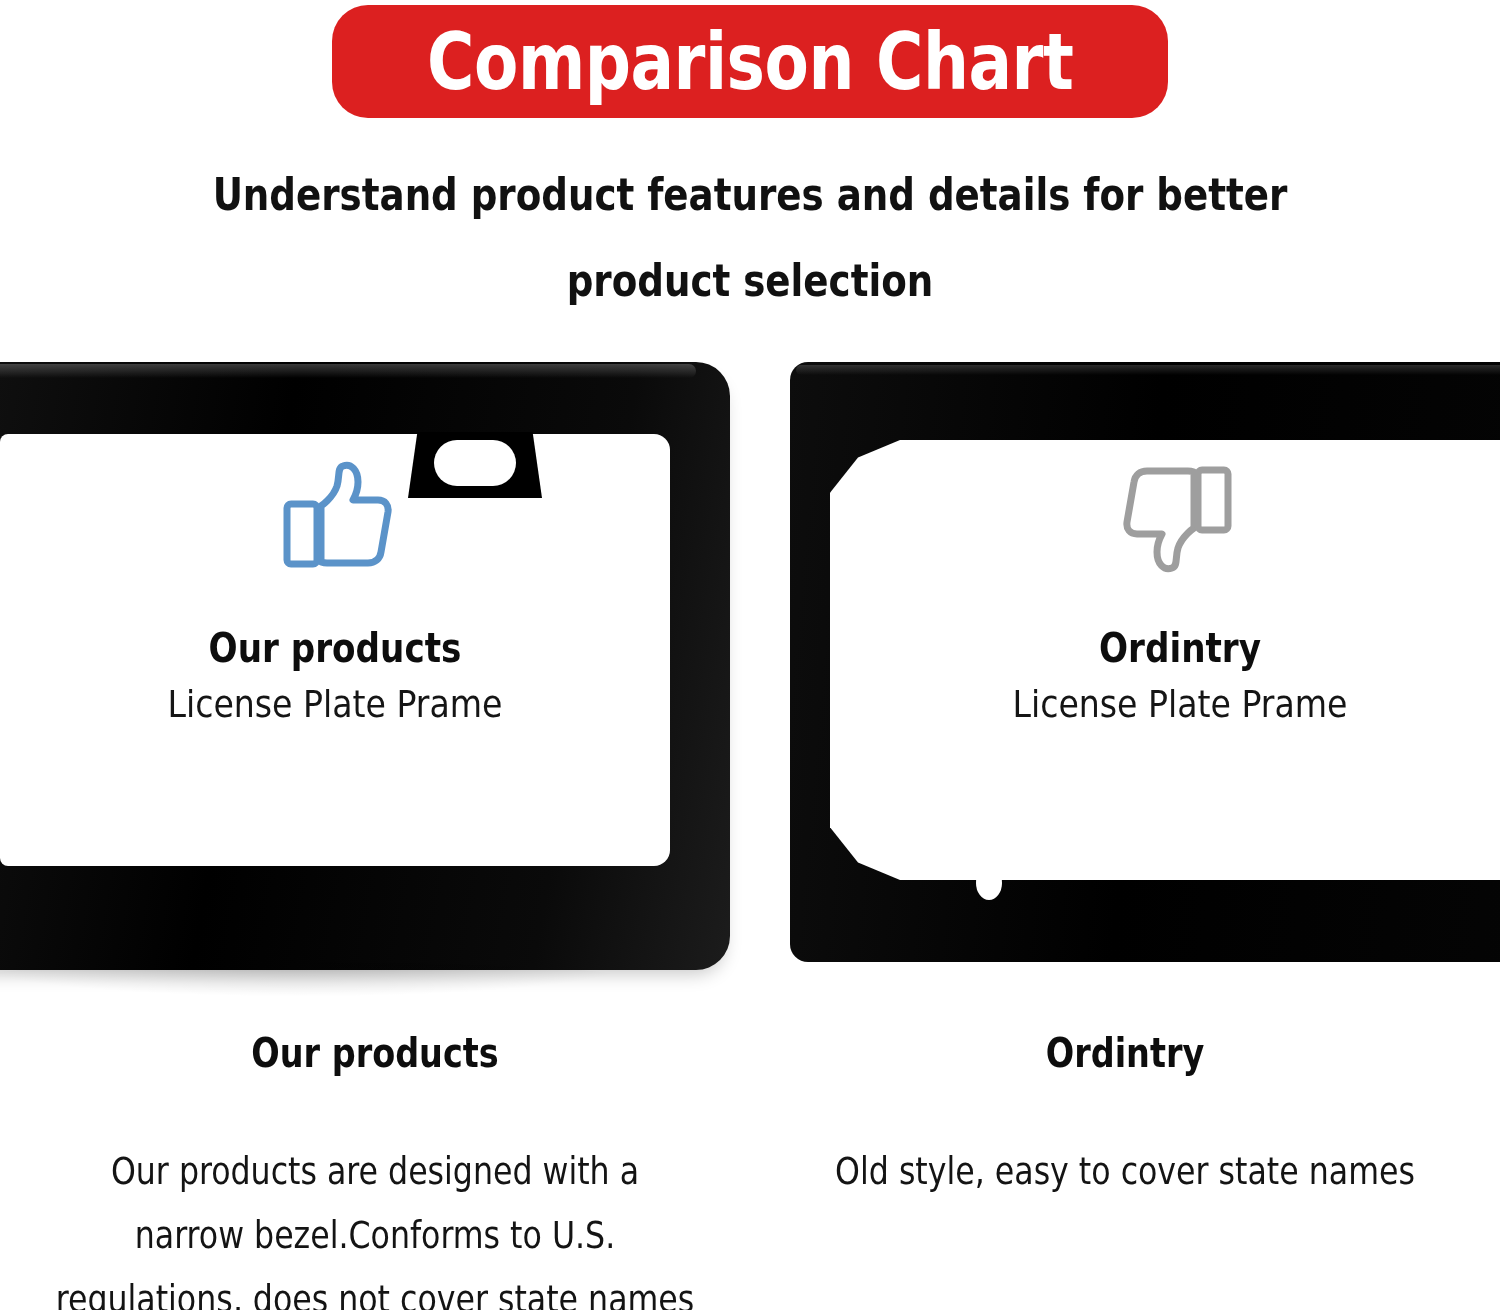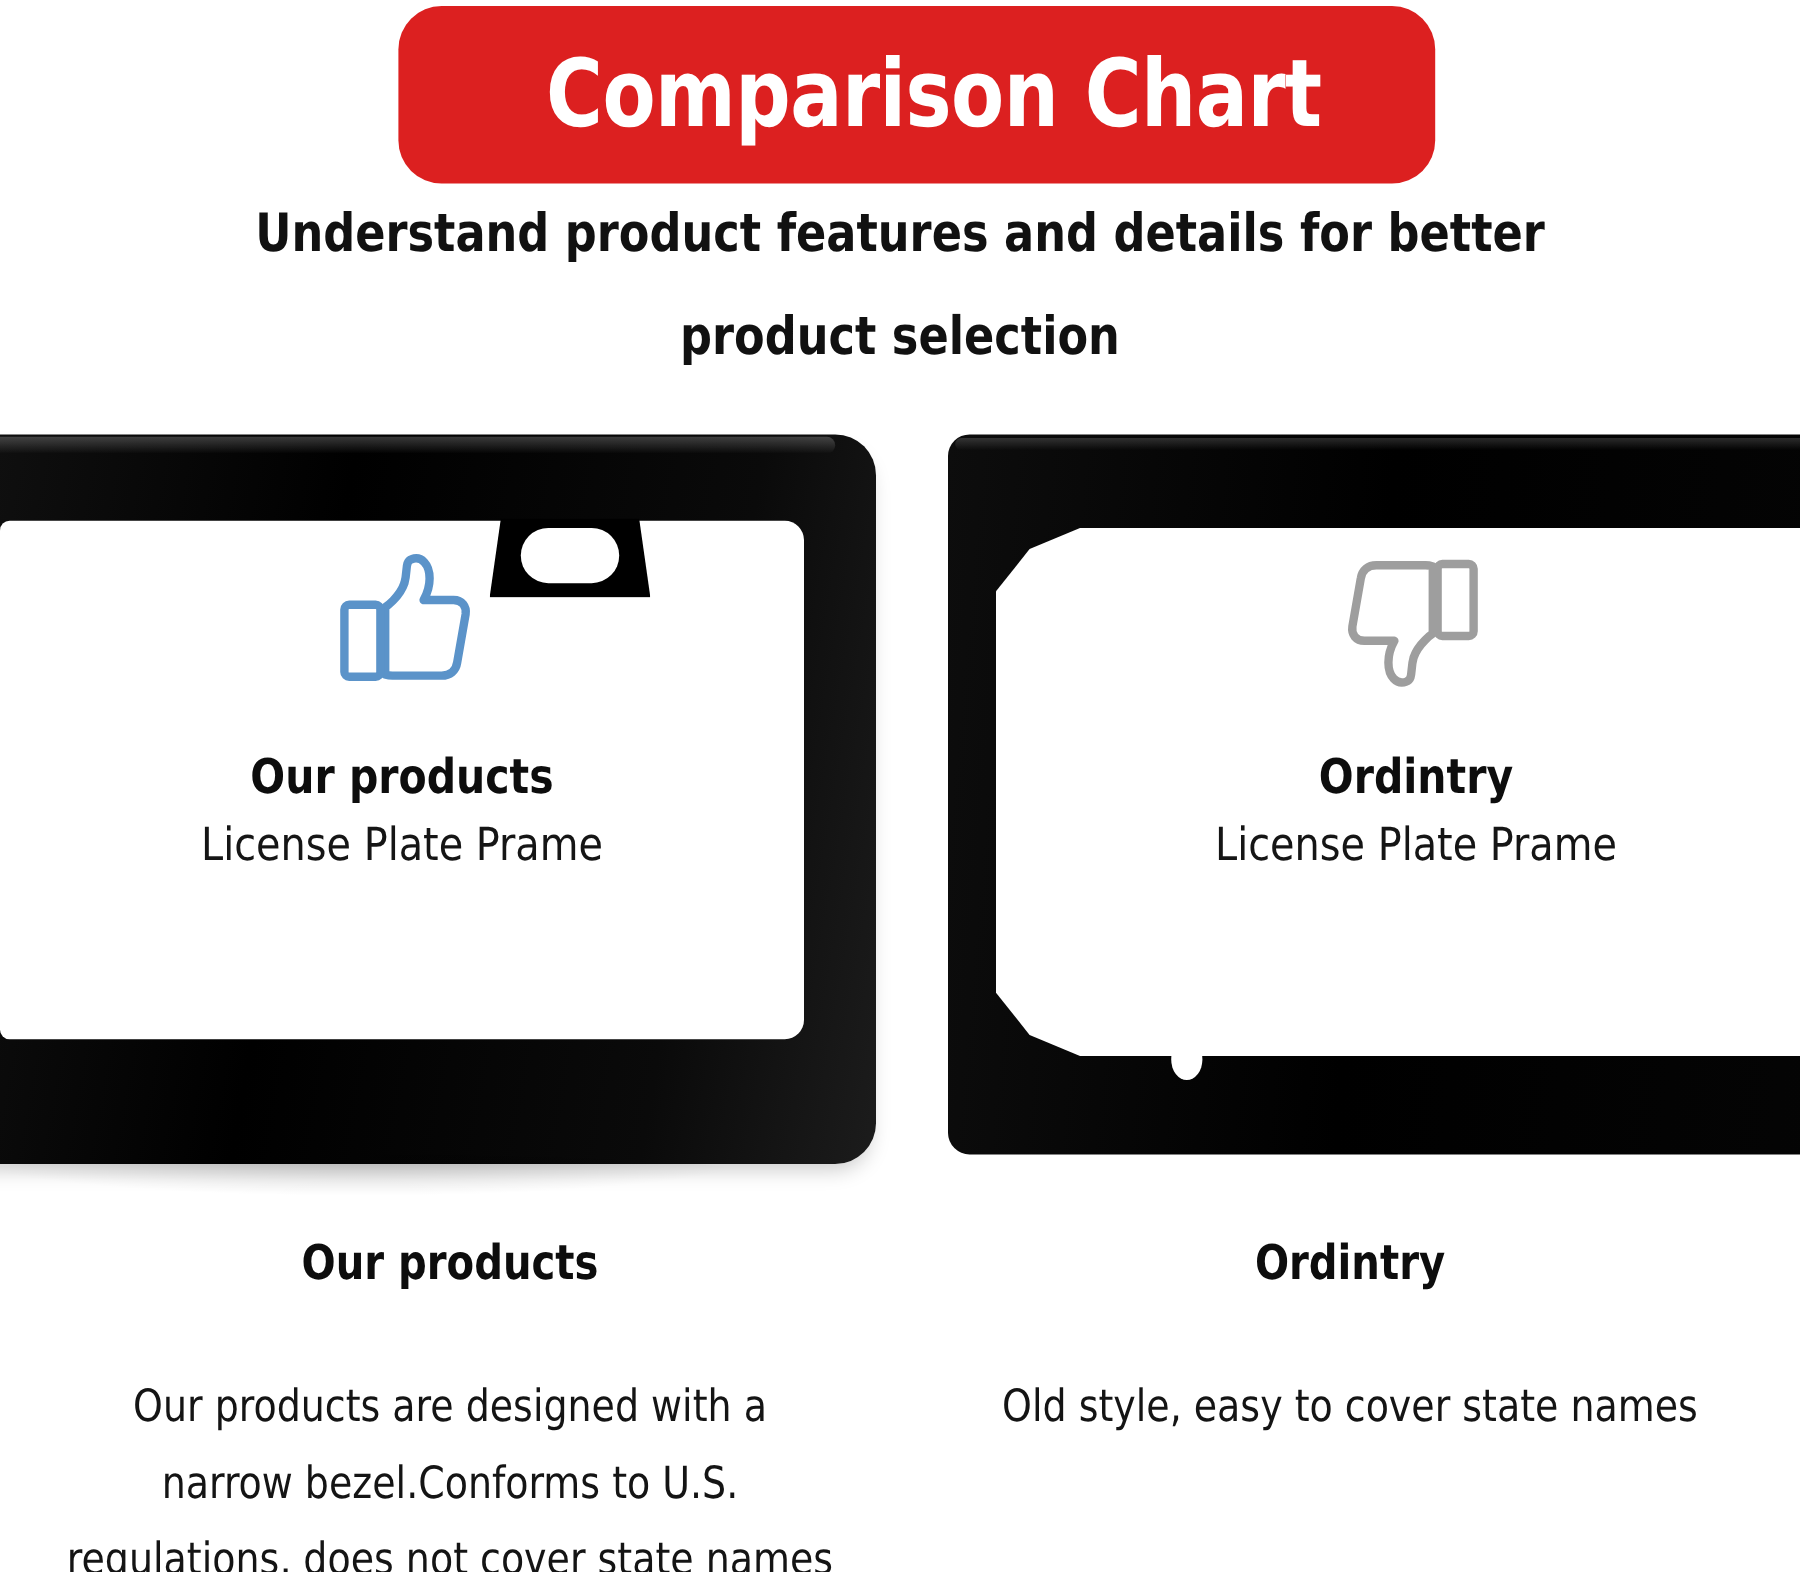--- a/index.html
+++ b/index.html
@@ -16,27 +16,26 @@
     font-family: "DejaVu Sans Condensed", "Liberation Sans Narrow", "Liberation Sans", sans-serif;
     -webkit-font-smoothing: antialiased;
   }
 
   
   .banner {
     position: absolute;
     left: 332px;
     top: 5px;
     width: 836px;
-    height: 148px;
+    height: 113px;
     background: #DC2020;
     border-radius: 36px;
     display: flex;
     align-items: center;
     justify-content: center;
-    padding-left: 28px;
   }
   .banner-text {
     color: #ffffff;
     font-size: 78px;
     font-weight: 700;
     letter-spacing: -0.5px;
     line-height: 1;
     transform: scaleX(0.92);
     white-space: nowrap;
   }

